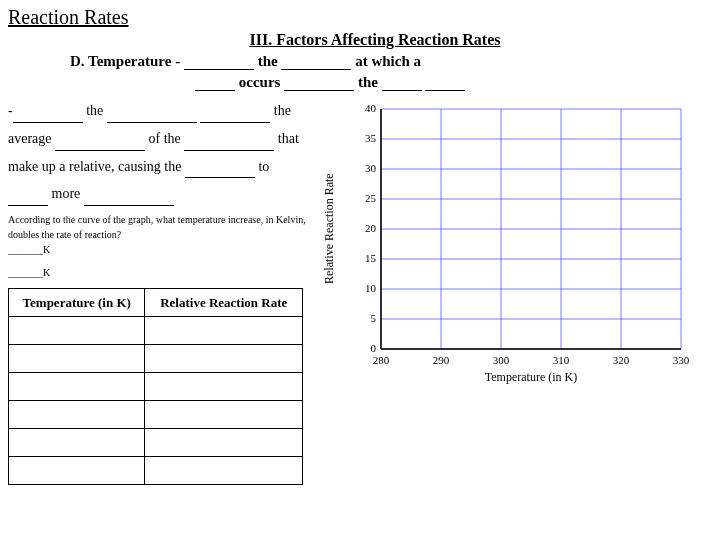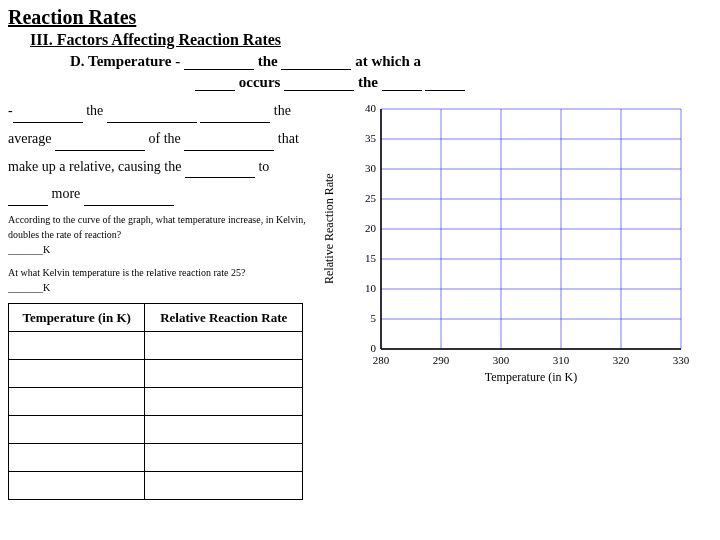--- a/index.html
+++ b/index.html
@@ -8,31 +8,32 @@
       height: 540px;
       background: #fff;
       font-family: "Times New Roman", Times, serif;
       font-size: 14px;
       overflow: hidden;
       position: relative;
     }
 
     .page-title {
       font-size: 20px;
-      font-weight: bold;
+      font-weight: normal;
       text-decoration: underline;
       padding: 6px 8px 2px 8px;
     }
 
     .section-heading {
       font-size: 16px;
       font-weight: bold;
       text-decoration: underline;
       padding-left: 30px;
       margin-bottom: 4px;
+      text-align: center;
     }
 
     .main-content {
       display: flex;
       flex-direction: row;
       padding-left: 8px;
     }
 
     .left-panel {
       width: 310px;
@@ -142,21 +143,20 @@
       <span class="blank blank-sm"></span>
       <span> more </span><span class="blank blank-lg"></span>
     </div>
 
     <div class="question-box">
       <div>According to the curve of the graph, what temperature increase, in Kelvin, doubles the rate of reaction?</div>
       <div>_______K</div>
     </div>
 
     <div class="question-box">
-      <div>At what Kelvin temperature is the relative reaction rate 25?</div>
       <div>_______K</div>
     </div>
 
     <table class="data-table">
       <thead>
         <tr>
           <th>Temperature (in K)</th>
           <th>Relative Reaction Rate</th>
         </tr>
       </thead>

